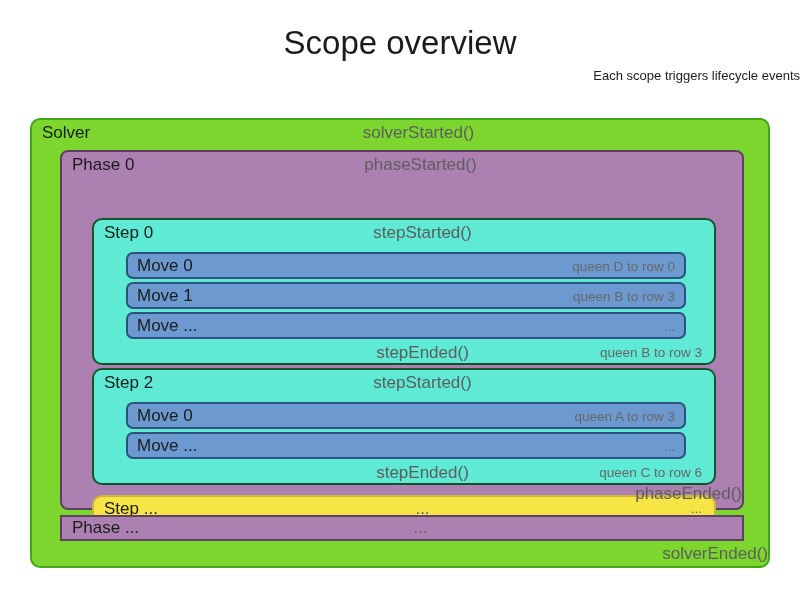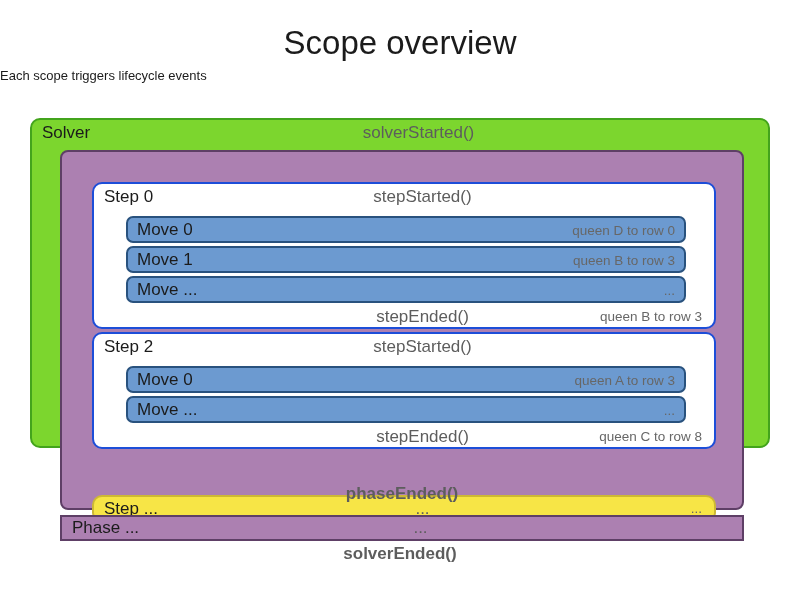--- a/index.html
+++ b/index.html
@@ -6,38 +6,38 @@
   body {
     width: 800px; height: 600px; position: relative; overflow: hidden;
     font-family: "Liberation Sans", sans-serif;
   }
   .title {
     position: absolute; top: 24px; left: 0; width: 800px;
     text-align: center; font-size: 33px; color: #1b1b1b;
   }
   .subtitle {
     position: absolute; top: 68px; left: 0; width: 800px;
-    text-align: left; font-size: 13px; color: #1b1b1b;
+    text-align: right; font-size: 13px; color: #1b1b1b;
   }
   .box { position: absolute; box-sizing: border-box; }
   .solver {
-    left: 30px; top: 118px; width: 740px; height: 330px;
+    left: 30px; top: 118px; width: 740px; height: 450px;
     background: #7cd62e; border: 2px solid #43a41c; border-radius: 10px;
   }
   .phase0 {
     left: 28px; top: 30px; width: 684px; height: 360px;
     background: #ac80b1; border: 2px solid #5e3f66; border-radius: 8px;
   }
   .phase-more {
     left: 28px; top: 395px; width: 684px; height: 26px;
     background: #ac80b1; border: 2px solid #5e3f66; border-radius: 0;
   }
   .step {
     left: 30px; width: 624px;
-    background: #ffffff; border: 2px solid #1d4ed8; border-radius: 10px;
+    background: #5eead4; border: 2px solid #14532d; border-radius: 10px; margin-top: 36px;
   }
   .step0 { top: 30px; height: 147px; }
   .step1 { top: 180px; height: 117px; }
   .step-more {
     left: 30px; top: 301px; width: 624px; height: 28px;
     background: #f7e546; border: 2px solid #cdb835; border-radius: 10px; margin-top: 42px;
   }
   .move {
     position: absolute; left: 32px; width: 560px; height: 27px;
     box-sizing: border-box;
@@ -59,37 +59,41 @@
   .mnote {
     position: absolute; right: 9px; top: 5px;
     font-size: 13.5px; color: #676767; white-space: nowrap;
   }
   .endrow { position: absolute; left: 0; right: 0; height: 26px; }
   .enote {
     position: absolute; right: 12px; top: 5px;
     font-size: 13.5px; color: #676767; white-space: nowrap;
   }
   .footline {
-    position: absolute; left: 0; right: 0; text-align: center;
-    font-size: 17px; color: #5d5d5d; font-weight: bold;
+    position: absolute; left: 0; right: 0; text-align: right;
+    font-size: 17px; color: #5d5d5d;
   }
 </style>
 </head>
 <body>
 
 <div class="title">Scope overview</div>
 <div class="subtitle">Each scope triggers lifecycle events</div>
 
 <div class="box solver">
   <div class="hdr">
     <span class="lbl">Solver</span>
     <span class="evt">solverStarted()</span>
   </div>
 
   <div class="box phase0">
+    <div class="hdr">
+      <span class="lbl">Phase 0</span>
+      <span class="evt">phaseStarted()</span>
+    </div>
 
     <div class="box step step0">
       <div class="hdr">
         <span class="lbl">Step 0</span>
         <span class="evt">stepStarted()</span>
       </div>
       <div class="move" style="top:32px">
         <span class="mlbl">Move 0</span>
         <span class="mnote">queen D to row 0</span>
       </div>
@@ -115,21 +119,21 @@
       <div class="move" style="top:32px">
         <span class="mlbl">Move 0</span>
         <span class="mnote">queen A to row 3</span>
       </div>
       <div class="move" style="top:62px">
         <span class="mlbl">Move ...</span>
         <span class="mnote">...</span>
       </div>
       <div class="endrow" style="top:90px">
         <span class="evt">stepEnded()</span>
-        <span class="enote">queen C to row 8</span>
+        <span class="enote">queen C to row 6</span>
       </div>
     </div>
 
     <div class="box step-more">
       <span class="lbl" style="top:2px">Step ...</span>
       <span class="evt" style="top:2px">...</span>
       <span class="enote" style="top:4px">...</span>
     </div>
 
     <div class="footline" style="top:332px">phaseEnded()</div>

